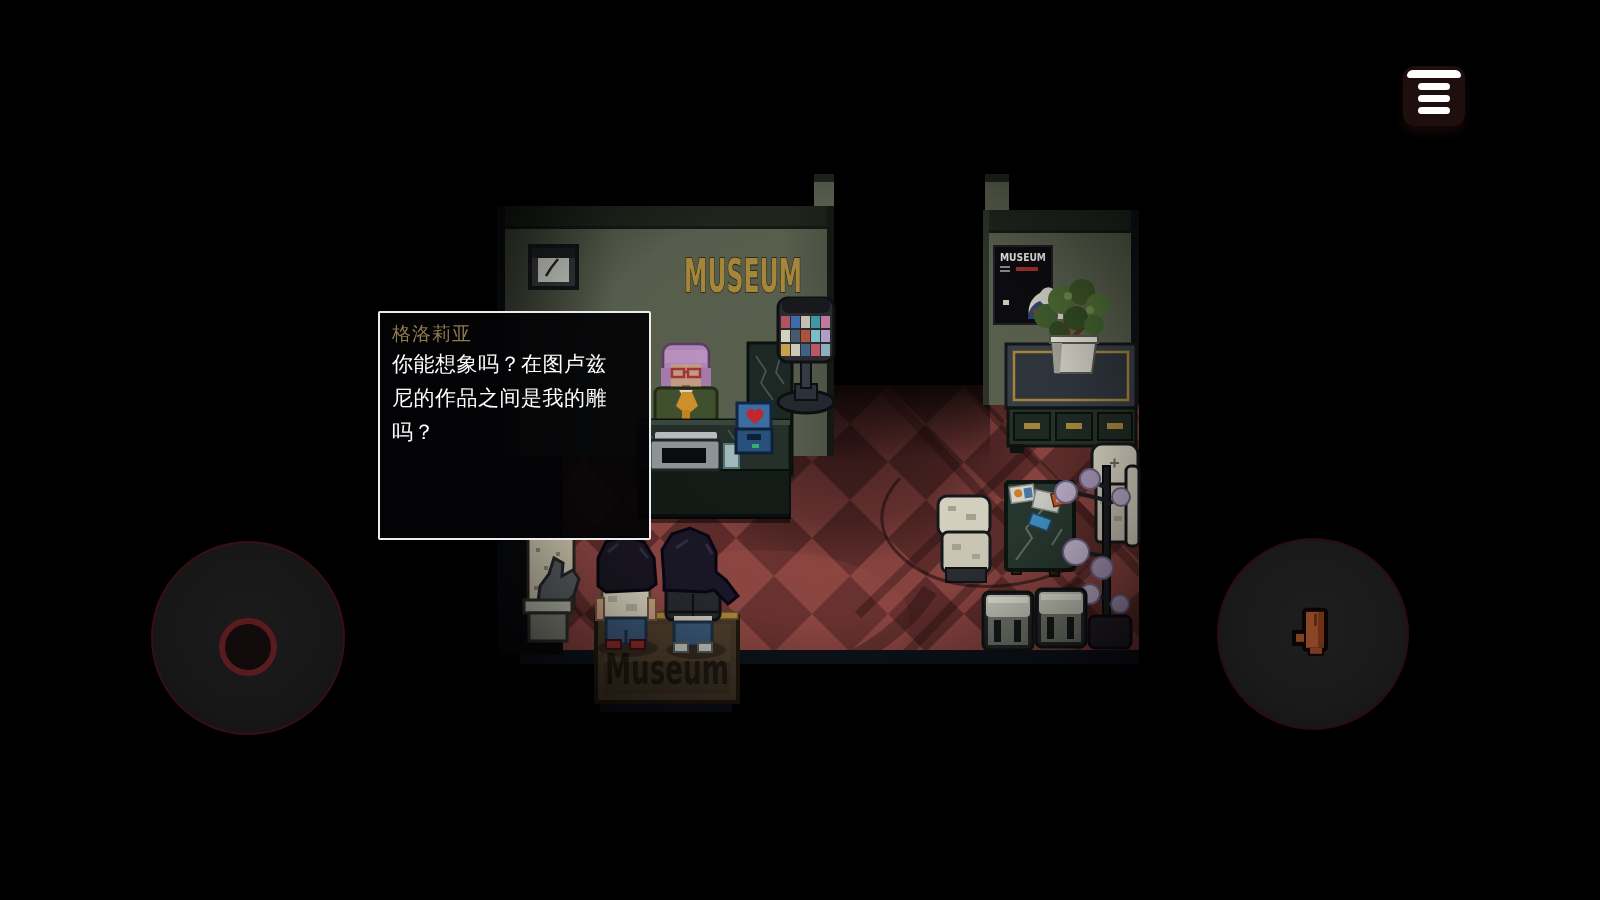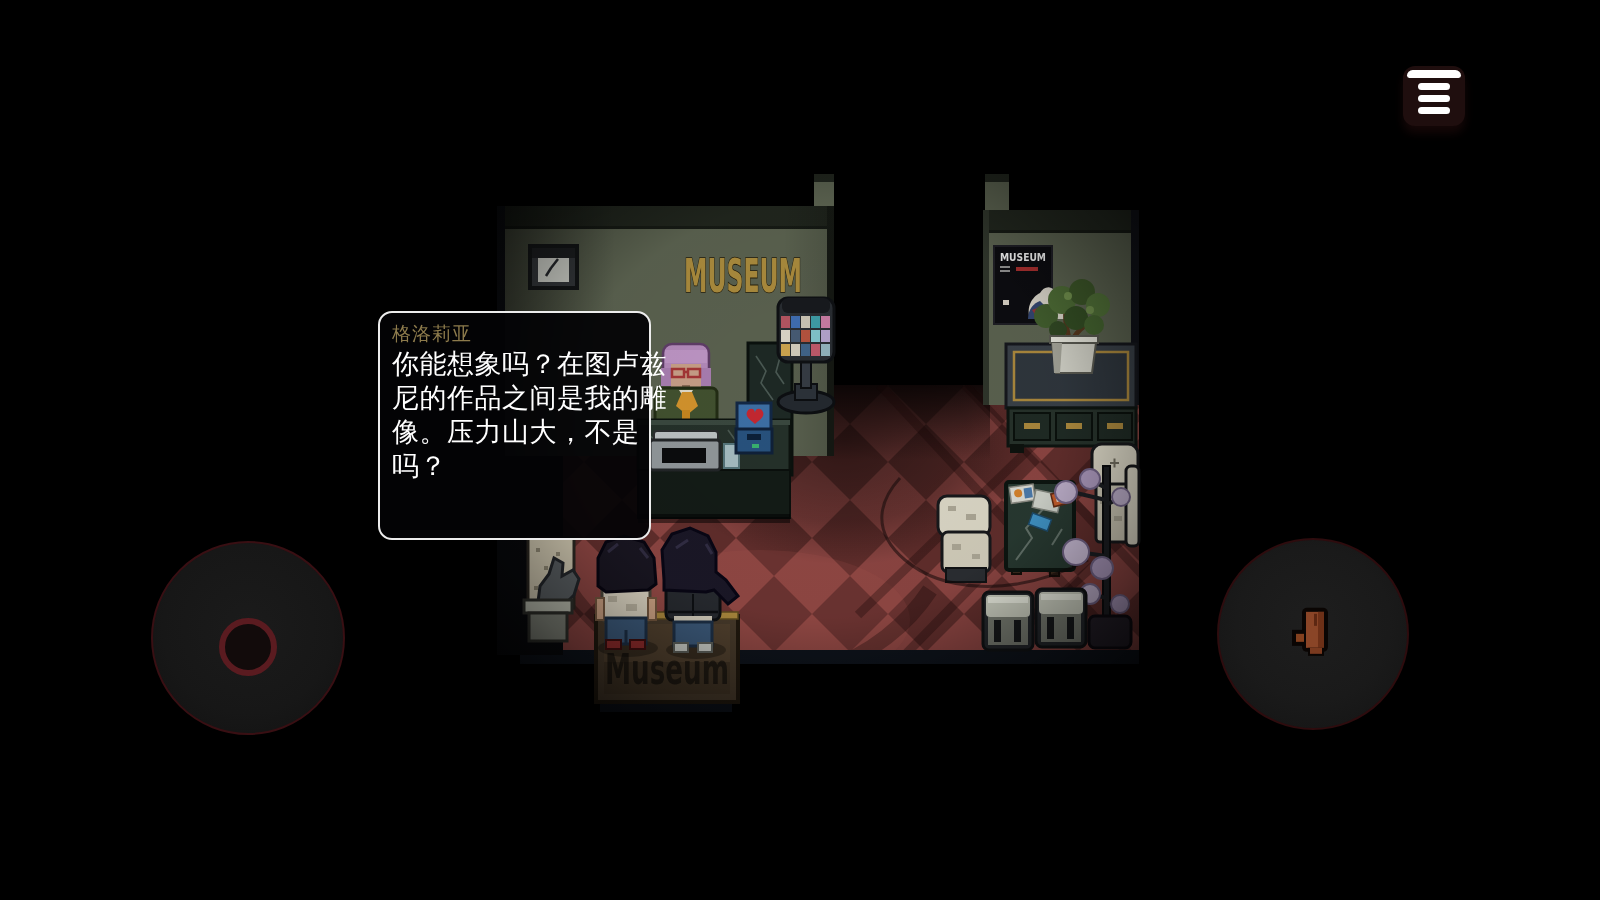--- a/index.html
+++ b/index.html
@@ -2,24 +2,24 @@
 <html><head>
 <meta charset="utf-8">
 <style>
   html,body{margin:0;padding:0;background:#000;width:1600px;height:900px;overflow:hidden}
   .stage{position:relative;width:1600px;height:900px;background:#000;
          font-family:"Liberation Sans","DejaVu Sans",sans-serif}
   svg.scene{position:absolute;left:0;top:0}
 
   
   .dialog{position:absolute;left:378px;top:311px;width:273px;height:229px;box-sizing:border-box;
-          background:rgba(3,3,5,.94);border:2px solid #ececec;border-radius:14px;
+          background:rgba(3,3,5,.94);border:2px solid #ececec;border-radius:2px;
           padding:7px 12px;color:#fff}
   .dialog .speaker{font-size:19px;line-height:27px;color:#8d7b4c;letter-spacing:1px}
-  .dialog .dline{font-size:27px;line-height:34px;letter-spacing:.5px;white-space:nowrap}
+  .dialog .dline{font-size:21px;line-height:34px;letter-spacing:.5px;white-space:nowrap}
 
   
   .menu-btn{position:absolute;left:1403px;top:66px;width:62px;height:60px;background:#1f0e0e;
             border:none;border-radius:12px;box-shadow:0 7px 10px rgba(35,12,12,.6);cursor:pointer;padding:0}
   .menu-icon{display:block;position:relative;width:100%;height:100%}
   .menu-icon i{position:absolute;background:#fff;display:block}
   .menu-icon .strip{left:4px;right:4px;top:4px;height:8px;border-radius:7px 7px 3px 3px}
   .menu-icon .b1{left:15px;width:32px;height:7px;top:17px;border-radius:4px}
   .menu-icon .b2{left:15px;width:32px;height:7px;top:29px;border-radius:4px}
   .menu-icon .b3{left:15px;width:32px;height:7px;top:41px;border-radius:4px}
@@ -359,21 +359,20 @@
     <path d="M676 548 l12 -8 M706 544 l6 10" stroke="#302c42" stroke-width="3" fill="none"></path>
   </g>
 
   <rect x="490" y="163" width="656" height="552" fill="url(#vig)"></rect>
 </svg>
 
 <div class="dialog">
   <div class="speaker">格洛莉亚</div>
   <div class="dline">你能想象吗？在图卢兹</div>
   <div class="dline">尼的作品之间是我的雕</div>
-  <div class="dline">像。压力山大，不是</div>
   <div class="dline">吗？</div>
 </div>
 
 <button class="menu-btn">
   <span class="menu-icon">
     <i class="strip"></i>
         <i class="b1"></i>
         <i class="b2"></i>
         <i class="b3"></i>
   </span>

